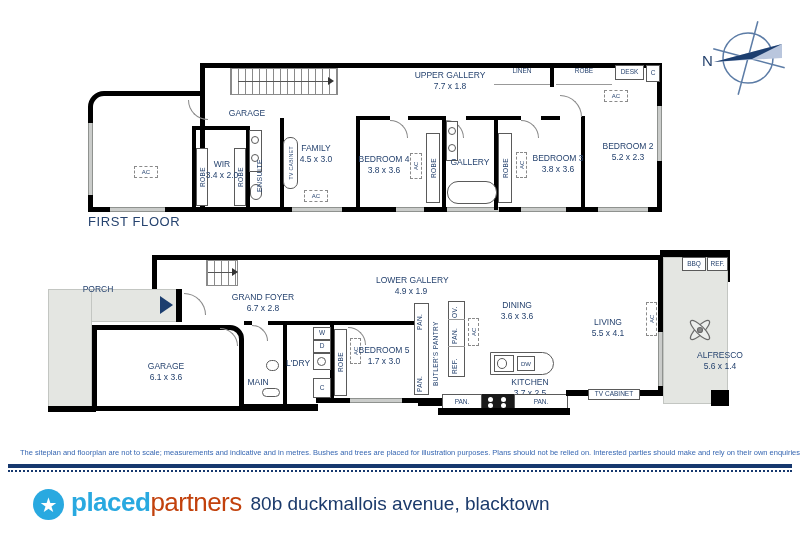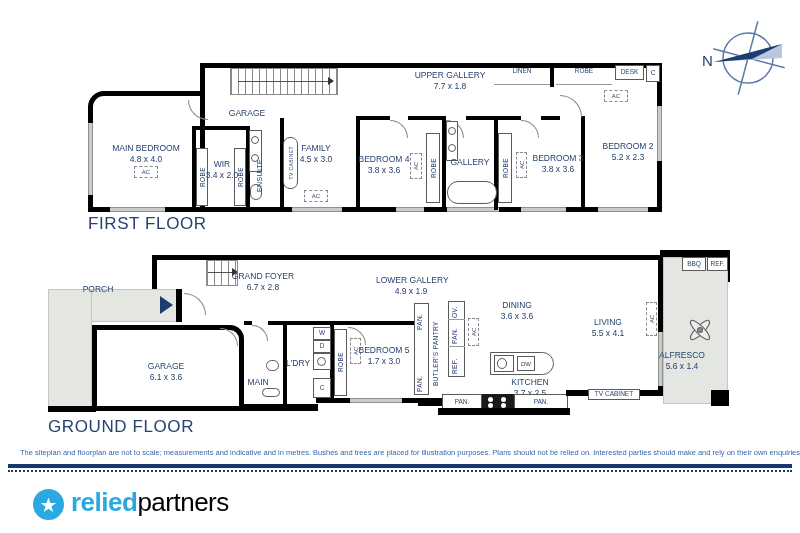--- a/index.html
+++ b/index.html
@@ -19,30 +19,30 @@
   .dashedbox{position:absolute;border:1px dashed #8a8a8a;background:#fff;color:#26436f;font-size:6px;display:flex;align-items:center;justify-content:center}
   .arc{position:absolute}
   .arc.curve{border:1px solid #888;border-top:none;border-right:none;border-bottom-left-radius:100%}
   .arc.curve2{border:1px solid #888;border-bottom:none;border-left:none;border-top-right-radius:100%}
   .stairs{position:absolute;border:1px solid #8a8a8a;background:repeating-linear-gradient(90deg,#8a8a8a 0,#8a8a8a 1px,#fff 1px,#fff 7px)}
   .stairline{position:absolute;background:#555;height:1px}
   .tri-r{position:absolute;width:0;height:0;border-top:4px solid transparent;border-bottom:4px solid transparent;border-left:6px solid #333}
   .gray{position:absolute;background:#e4e6e2;border:1px solid #c3c6c2}
   .fixture{position:absolute;border:1px solid #5a5a5a;background:#fff;display:flex;align-items:center;justify-content:center}
   .round{border-radius:8px}
-  .title{position:absolute;color:#26436f;font-size:17px;letter-spacing:.6px;white-space:nowrap}
+  .title{position:absolute;color:#26436f;font-size:13px;letter-spacing:.6px;white-space:nowrap}
   .circle{position:absolute;border:1px solid #5a5a5a;border-radius:50%;background:#fff}
   .dot{position:absolute;width:5px;height:5px;border-radius:50%;background:#fff}
   .arrow-entry{position:absolute;width:0;height:0;border-top:9px solid transparent;border-bottom:9px solid transparent;border-left:13px solid #1c3e6f}
   .footer-bar{position:absolute;background:#16386e}
   .footer-dot{position:absolute;border-top:2px dotted #16386e}
   .disclaimer{position:absolute;color:#3767b2;font-size:7.5px;text-align:center;white-space:nowrap}
   .brand{position:absolute;white-space:nowrap;letter-spacing:-.5px}
   .brand .starr{color:#29a9e0;font-weight:bold;font-size:26px}
-  .brand .partners{color:#000000;font-weight:normal;font-size:26px}
+  .brand .partners{color:#c2410c;font-weight:normal;font-size:26px}
   .star-badge{position:absolute;width:31px;height:31px;border-radius:50%;background:#29a9e0;color:#fff;display:flex;align-items:center;justify-content:center;font-size:20px;line-height:1}
   .address{position:absolute;color:#1b3a6b;font-size:19px;text-align:center;white-space:nowrap}
 </style>
 </head>
 <body>
 
 <div class="page">
 
   <div class="abs" style="left:702px;top:16px;width:90px;height:82px">
     <svg width="90" height="82" viewBox="0 0 90 82">
@@ -130,24 +130,20 @@
   <div class="circle" style="left:448px;top:127px;width:8px;height:8px"></div>
   <div class="circle" style="left:448px;top:144px;width:8px;height:8px"></div>
   <div class="fixture" style="left:447px;top:181px;width:50px;height:23px;border-radius:11px"></div>
 
   <div class="dashedbox" style="left:134px;top:166px;width:24px;height:12px">AC</div>
   <div class="dashedbox" style="left:304px;top:190px;width:24px;height:12px">AC</div>
   <div class="dashedbox v" style="left:410px;top:153px;width:12px;height:26px">AC</div>
   <div class="dashedbox v" style="left:516px;top:152px;width:11px;height:26px">AC</div>
   <div class="dashedbox" style="left:604px;top:90px;width:24px;height:12px">AC</div>
 
-  <div class="rlabel" style="left:96px;top:143px;width:100px">
-    <div>MAIN BEDROOM</div>
-    <div>4.8 x 4.0</div>
-  </div>
   <div class="rlabel" style="left:200px;top:159px;width:44px">
     <div>WIR</div>
     <div>3.4 x 2.0</div>
   </div>
   <div class="abs v vtxt" style="left:256px;top:132px;height:60px;font-size:7px">ENSUITE</div>
   <div class="rlabel" style="left:217px;top:108px;width:60px">GARAGE</div>
   <div class="rlabel" style="left:286px;top:143px;width:60px">
     <div>FAMILY</div>
     <div>4.5 x 3.0</div>
   </div>
@@ -225,21 +221,21 @@
     <div>1.7 x 3.0</div>
   </div>
   <div class="wall" style="left:316px;top:398px;width:102px;height:5px"></div>
   <div class="win" style="left:350px;top:398px;width:52px;height:5px"></div>
   <div class="wall" style="left:244px;top:404px;width:74px;height:7px"></div>
 
   <div class="rlabel" style="left:376px;top:275px;width:70px">
     <div>LOWER GALLERY</div>
     <div>4.9 x 1.9</div>
   </div>
-  <div class="rlabel" style="left:228px;top:271px;width:70px">
+  <div class="rlabel" style="left:228px;top:292px;width:70px">
     <div>GRAND FOYER</div>
     <div>6.7 x 2.8</div>
   </div>
 
   <div class="strip" style="left:414px;top:303px;width:15px;height:92px"></div>
   <div class="abs v vtxt" style="left:416px;top:306px;height:24px">PAN.</div>
   <div class="abs v vtxt" style="left:416px;top:368px;height:24px">PAN.</div>
   <div class="abs v vtxt" style="left:432px;top:312px;height:74px;font-size:6.5px">BUTLER'S PANTRY</div>
   <div class="strip" style="left:448px;top:301px;width:17px;height:76px"></div>
   <div class="thin" style="left:448px;top:319px;width:17px;height:1px"></div>
@@ -303,32 +299,32 @@
     </div>
   <div class="abs" style="left:684px;top:314px;width:32px;height:32px">
     <svg width="32" height="32" viewBox="0 0 32 32">
       <g stroke="#6a6a6a" stroke-width="1.2" fill="#eceeec">
         <ellipse cx="16" cy="16" rx="4" ry="13" transform="rotate(45 16 16)"></ellipse>
         <ellipse cx="16" cy="16" rx="4" ry="13" transform="rotate(-45 16 16)"></ellipse>
         <circle cx="16" cy="16" r="2.5" fill="#8a8a8a"></circle>
       </g>
     </svg>
   </div>
-  <div class="rlabel" style="left:652px;top:350px;width:60px">
+  <div class="rlabel" style="left:690px;top:350px;width:60px">
     <div>ALFRESCO</div>
     <div>5.6 x 1.4</div>
   </div>
   <div class="wall" style="left:711px;top:390px;width:18px;height:16px"></div>
 
-  <div class="title" style="left:48px;top:417px">GROUND FLOOR</div>
 
   <div class="disclaimer" style="left:20px;top:448px;width:760px">The siteplan and floorplan are not to scale; measurements and indicative and in metres. Bushes and trees are placed for illustration purposes. Plans should not be relied on. Interested parties should make and rely on their own enquiries.</div>
   <div class="footer-bar" style="left:8px;top:464px;width:784px;height:4px"></div>
   <div class="footer-dot" style="left:8px;top:470px;width:784px;height:0"></div>
 
   <div class="star-badge" style="left:33px;top:489px">
       <span>★</span>
     </div>
   <div class="brand" style="left:71px;top:487px">
-    <span class="starr">relied</span><span class="partners">partners</span>
-  </div>
+    <span class="starr">placed</span><span class="partners">partners</span>
+  </div>
+  <div class="address" style="left:230px;top:493px;width:340px">80b duckmallois avenue, blacktown</div>
 
 </div>
 
 </body></html>

